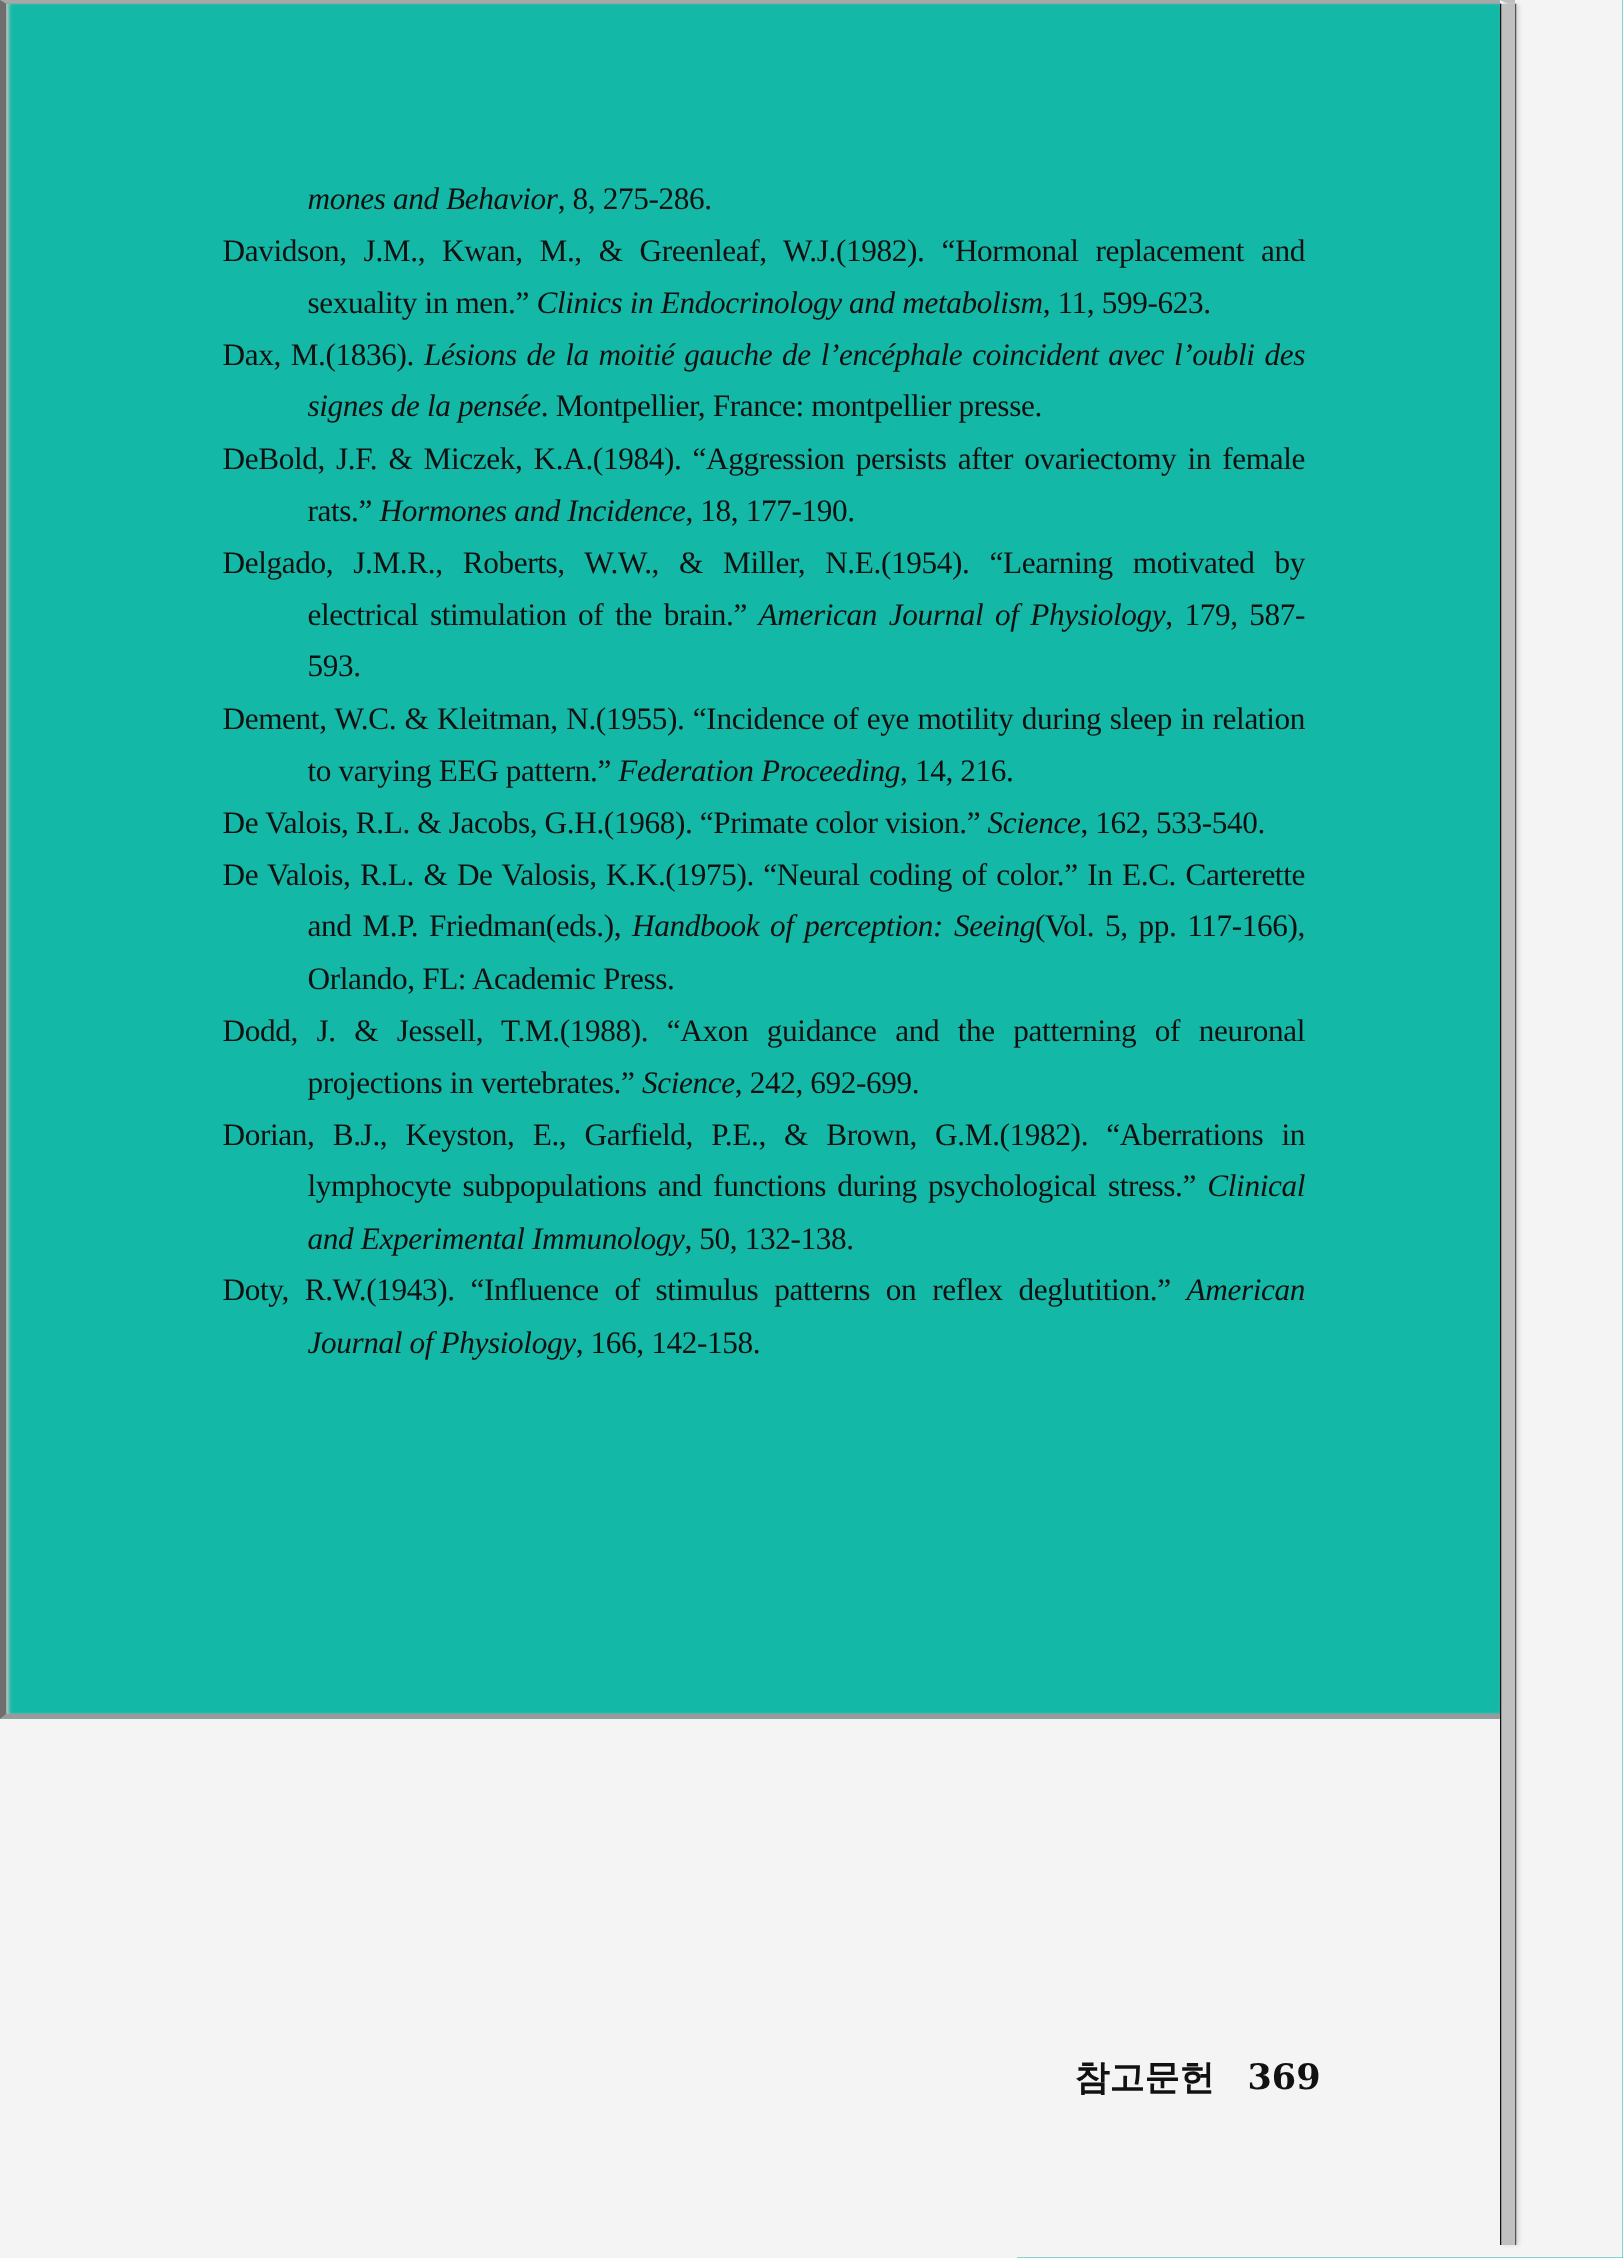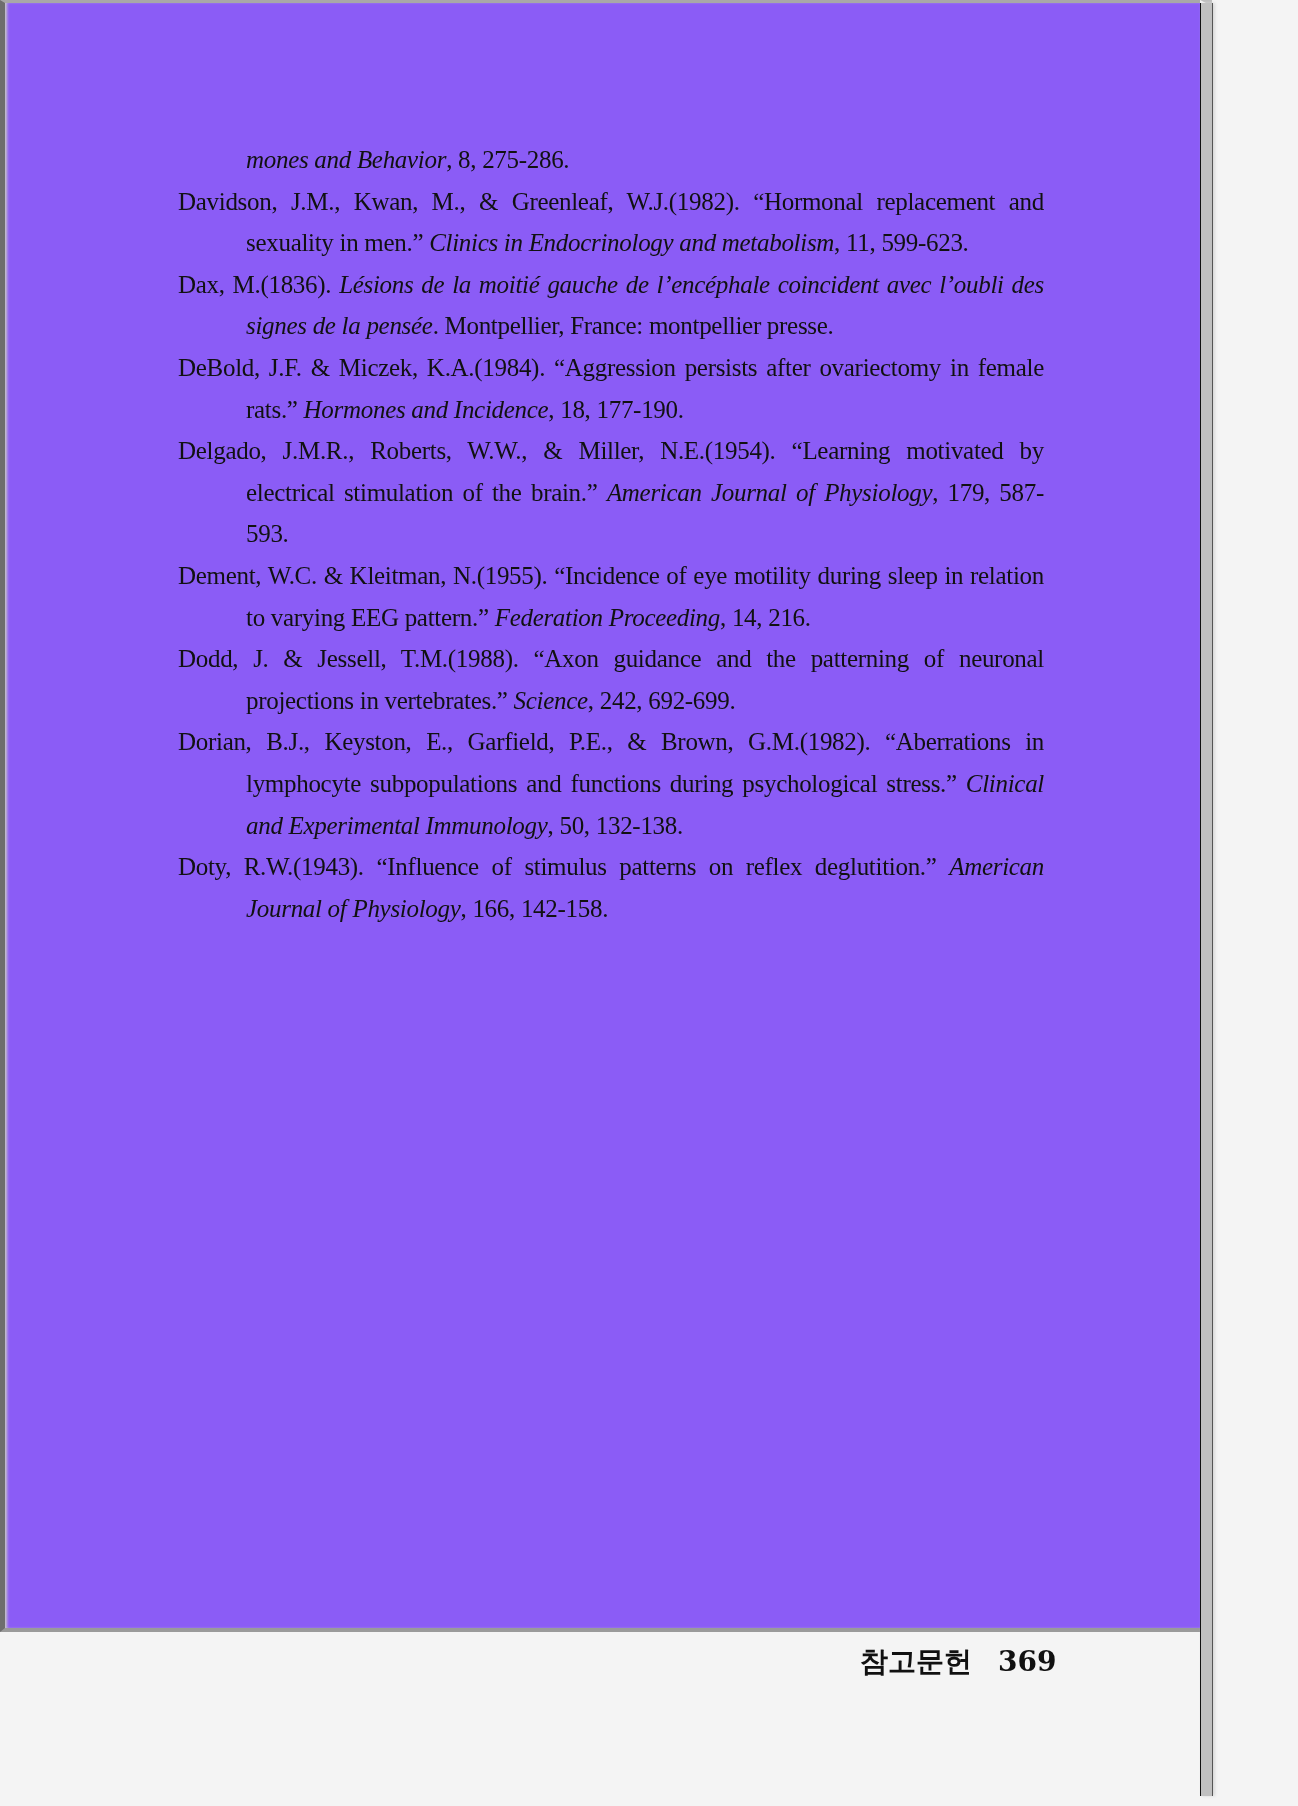--- a/index.html
+++ b/index.html
@@ -3,22 +3,22 @@
   <meta charset="utf-8">
   <style>
     html, body { margin: 0; padding: 0; }
     body {
       width: 1298px; height: 1806px;
       background: #f4f4f4;
       position: relative; overflow: hidden;
     }
     .page {
       position: absolute; left: 0; top: 0;
-      width: 1200px; height: 1632px;
-      background: #8b5cf6;
+      width: 1200px; height: 1375px;
+      background: #14b8a6;
       border-top: 3px solid #a8a8a8;
       border-bottom: 4px solid #9a9a9a;
       border-left: 5px solid #6e6e6e;
       box-sizing: border-box;
       box-shadow: inset 3px 0 3px -1px #c8c8c8;
     }
     .page-edge {
       position: absolute; left: 1200px; top: 3px;
       width: 11px; height: 1793px;
       background: #c0c0c0;
@@ -64,20 +64,22 @@
 <body>
 
 <div class="page">
   <div class="refs" id="refs">
       <p class="ref cont" style="text-indent: 0px;"><i>mones and Behavior</i><span>, 8, 275-286.</span></p>
       <p class="ref"><span>Davidson, J.M., Kwan, M., &amp; Greenleaf, W.J.(1982). “Hormonal replacement and sexuality in men.” </span><i>Clinics in Endocrinology and metabolism</i><span>, 11, 599-623.</span></p>
       <p class="ref"><span>Dax, M.(1836). </span><i>Lésions de la moitié gauche de l’encéphale coincident avec l’oubli des signes de la pensée</i><span>. Montpellier, France: montpellier presse.</span></p>
       <p class="ref"><span>DeBold, J.F. &amp; Miczek, K.A.(1984). “Aggression persists after ovariectomy in female rats.” </span><i>Hormones and Incidence</i><span>, 18, 177-190.</span></p>
       <p class="ref"><span>Delgado, J.M.R., Roberts, W.W., &amp; Miller, N.E.(1954). “Learning motivated by electrical stimulation of the brain.” </span><i>American Journal of Physiology</i><span>, 179, 587-593.</span></p>
       <p class="ref"><span>Dement, W.C. &amp; Kleitman, N.(1955). “Incidence of eye motility during sleep in relation to varying EEG pattern.” </span><i>Federation Proceeding</i><span>, 14, 216.</span></p>
+      <p class="ref"><span>De Valois, R.L. &amp; Jacobs, G.H.(1968). “Primate color vision.” </span><i>Science</i><span>, 162, 533-540.</span></p>
+      <p class="ref"><span>De Valois, R.L. &amp; De Valosis, K.K.(1975). “Neural coding of color.” In E.C. Carterette and M.P. Friedman(eds.), </span><i>Handbook of perception: Seeing</i><span>(Vol. 5, pp. 117-166), Orlando, FL: Academic Press.</span></p>
       <p class="ref"><span>Dodd, J. &amp; Jessell, T.M.(1988). “Axon guidance and the patterning of neuronal projections in vertebrates.” </span><i>Science</i><span>, 242, 692-699.</span></p>
       <p class="ref"><span>Dorian, B.J., Keyston, E., Garfield, P.E., &amp; Brown, G.M.(1982). “Aberrations in lymphocyte subpopulations and functions during psychological stress.” </span><i>Clinical and Experimental Immunology</i><span>, 50, 132-138.</span></p>
       <p class="ref"><span>Doty, R.W.(1943). “Influence of stimulus patterns on reflex deglutition.” </span><i>American Journal of Physiology</i><span>, 166, 142-158.</span></p>
     </div>
   <div class="footer">
     <span>참고문헌</span><span class="pg">369</span>
   </div>
 </div>
 <div class="page-edge-top"></div>
 <div class="page-edge"></div>

